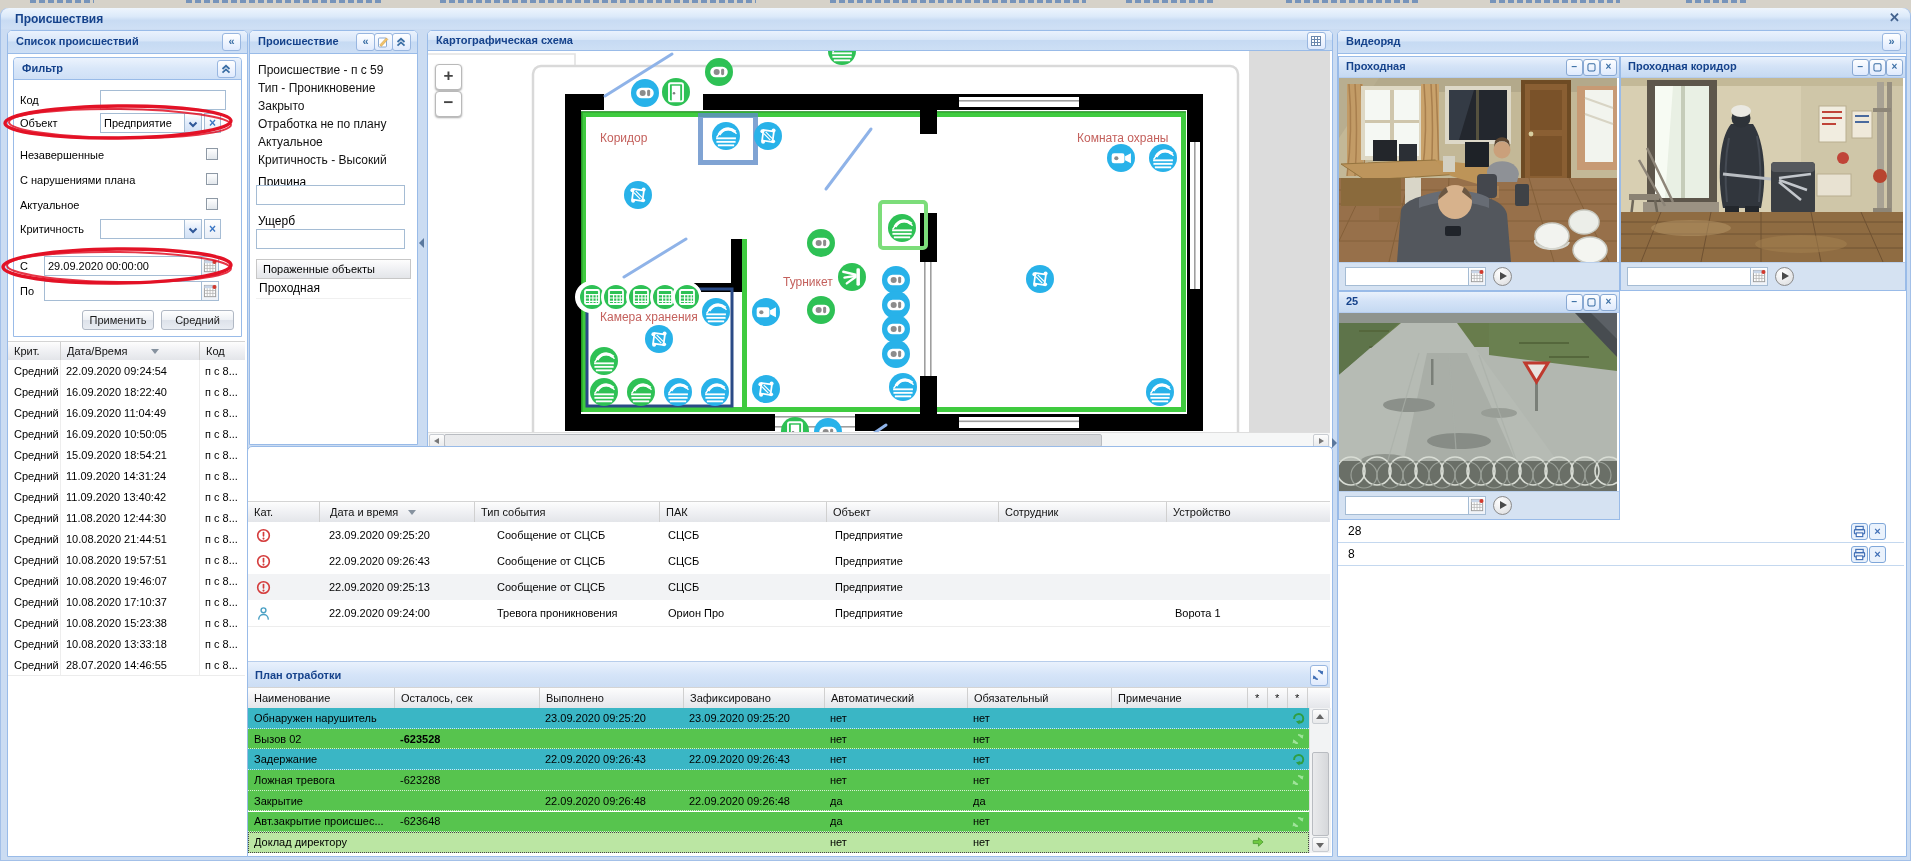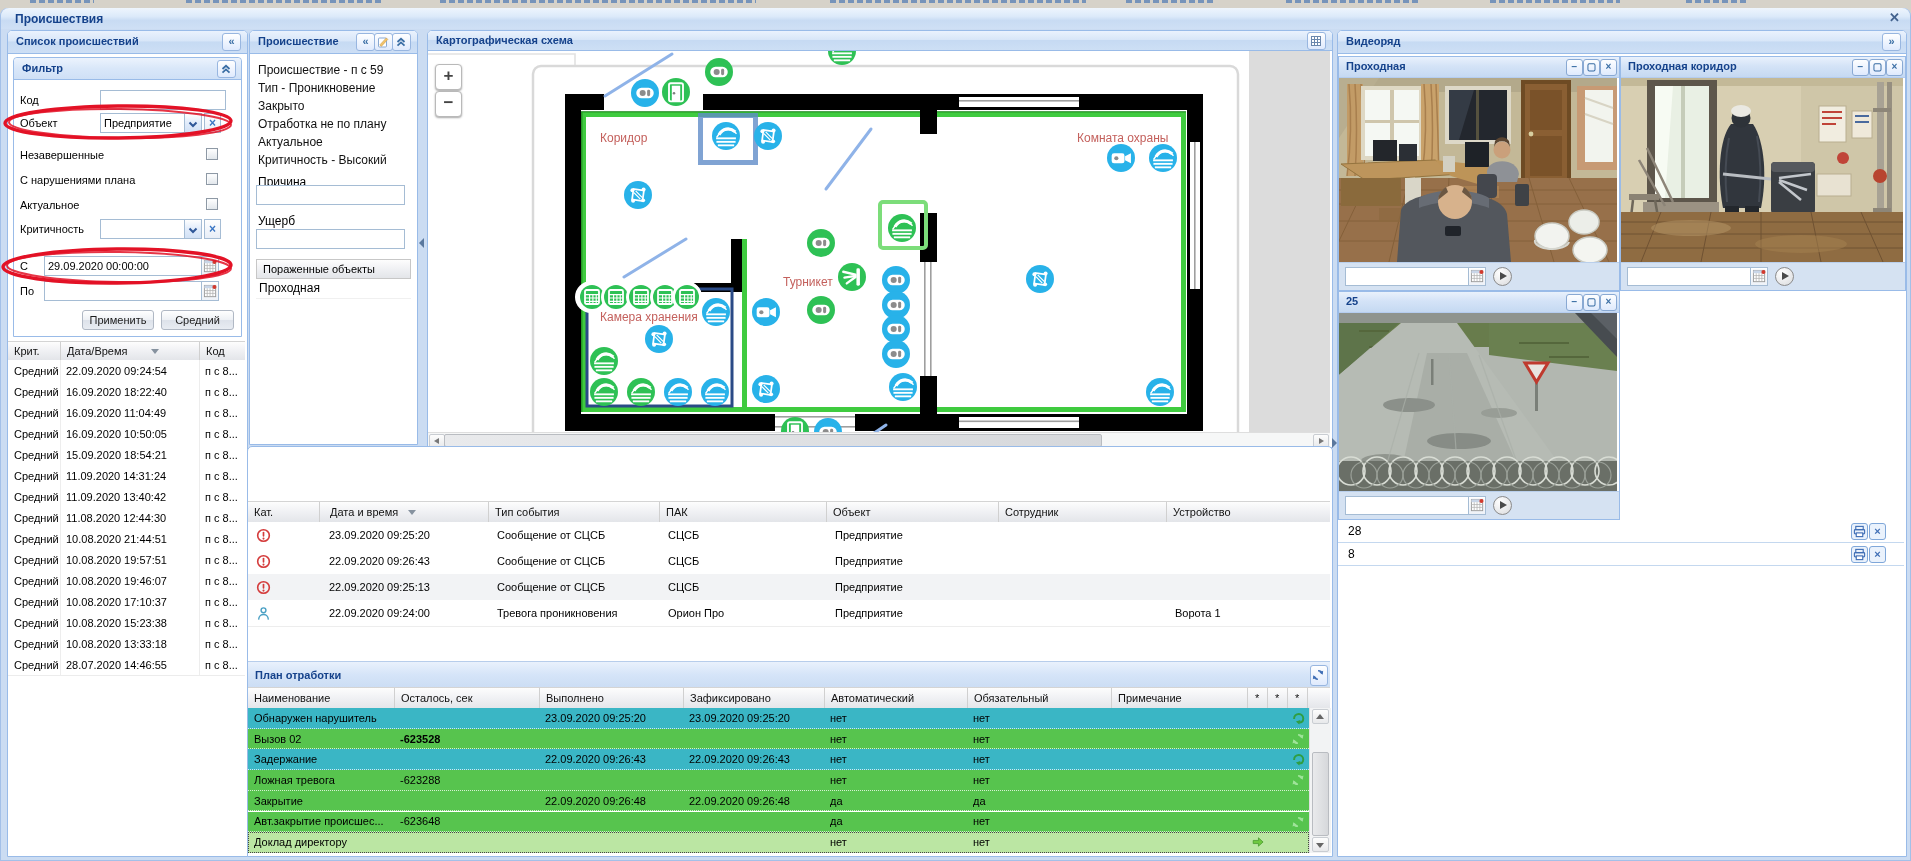--- a/index.html
+++ b/index.html
@@ -717,21 +717,21 @@
   <div class="p" style="left:247px;top:446px;width:1084px;height:409px;">
 
     <div class="thead" style="left:0;top:54px;width:1082px;height:20px;">
       <div class="th first" style="left:0;width:71px;">
           <span class="tx" style="top:4px;">Кат.</span>
         </div>
       <div class="th" style="left:71px;width:169px;">
           <span class="tx" style="left:10px;top:4px;">Дата и время</span>
         <span class="sort" style="left:88px;top:8px;"></span>
         </div>
-      <div class="th" style="left:240px;width:171px;">
+      <div class="th" style="left:226px;width:171px;">
           <span class="tx" style="top:4px;">Тип события</span>
         </div>
       <div class="th" style="left:411px;width:167px;">
           <span class="tx" style="top:4px;">ПАК</span>
         </div>
       <div class="th" style="left:578px;width:172px;">
           <span class="tx" style="top:4px;">Объект</span>
         </div>
       <div class="th" style="left:750px;width:168px;">
           <span class="tx" style="top:4px;">Сотрудник</span>

